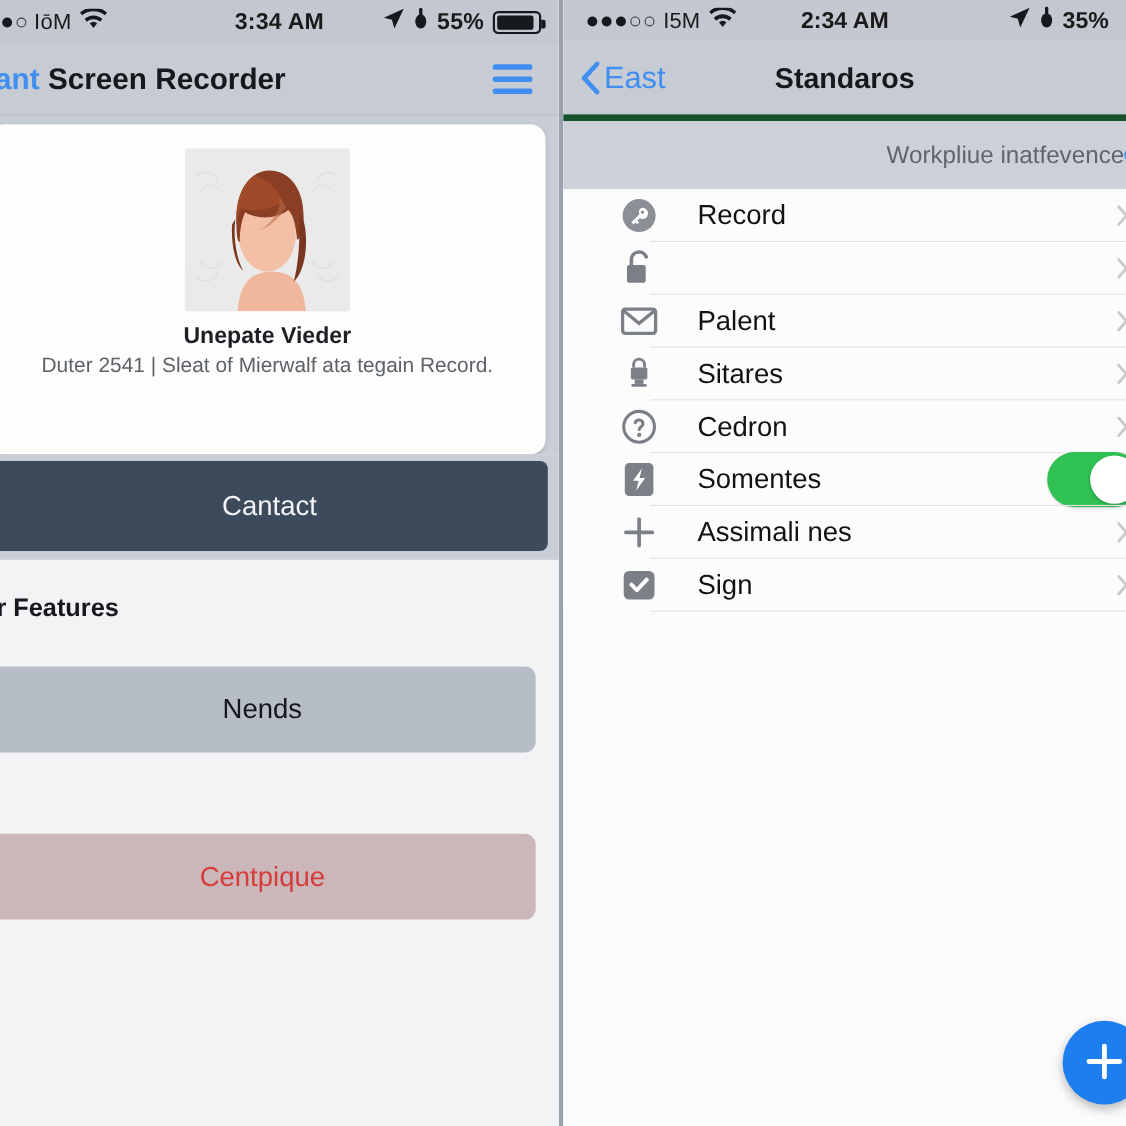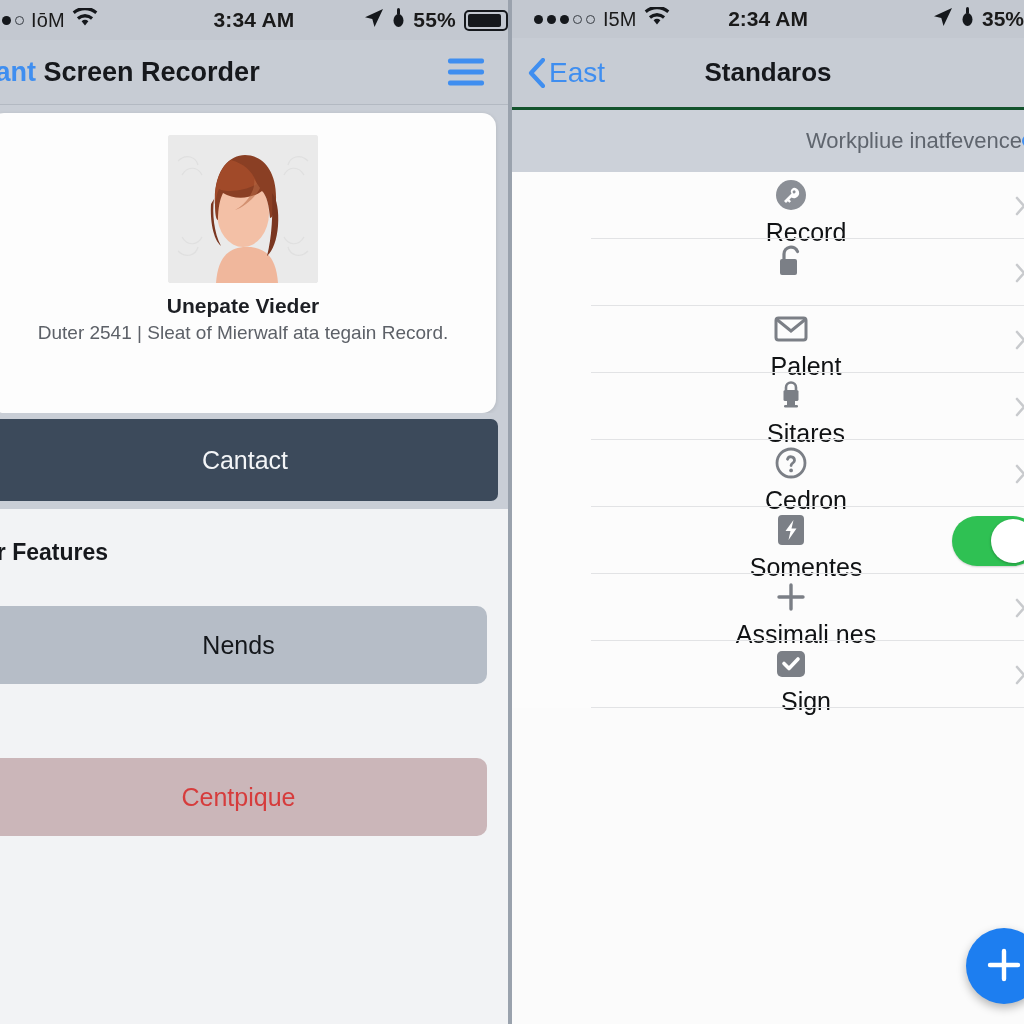--- a/index.html
+++ b/index.html
@@ -25,21 +25,21 @@
   .sb-dots{ display:flex; align-items:center; gap:4px; }
   .dot{ width:9px;height:9px;border-radius:50%;background:#15181c; }
   .dot.hollow{ background:transparent; border:1.6px solid #3a3f46; }
   .sb-carrier{ font-size:20px; font-weight:500; font-style:normal; }
   .sb-center{
     position:absolute; left:0; right:0; text-align:center;
     font-size:21px; font-weight:700;
   }
   .sb-right{
     margin-left:auto; display:flex; align-items:center; gap:8px;
-    padding-right:0; font-size:21px; font-weight:600;text-align:right;
+    padding-right:16px; font-size:21px; font-weight:600;text-align:right;
   }
   .battery{
     width:44px;height:21px;border:2.5px solid #15181c;border-radius:5px;
     position:relative; padding:2px;
   }
   .battery::after{
     content:""; position:absolute; right:-6px; top:6px;
     width:4px;height:8px;background:#15181c;border-radius:0 2px 2px 0;
   }
   .battery i{ display:block; height:100%; background:#15181c; border-radius:2px; }
@@ -124,21 +124,21 @@
   }
   .statusbar-r{
     height:38px; background:#c3c8d0;
     display:flex; align-items:center; position:relative;
     font-size:20px; font-weight:700; color:#1a1a1a;
   }
   .sb-left-r{ display:flex; align-items:center; gap:8px; padding-left:22px; }
   .navbar-right{
     height:72px; background:#c7ccd4;
     display:flex; align-items:center; position:relative;
-    border-bottom:3px solid #14532d;
+    border-bottom:6px solid #14532d;
   }
   .back-btn{
     display:flex; align-items:center; gap:4px;
     margin-left:16px; color:#3f8ef0; cursor:pointer;
   }
   .back-chevron{ width:17px;height:30px; }
   .back-label{ font-size:28px; font-weight:400; }
   .nav-title-r{
     position:absolute; left:0; right:0; text-align:center;
     font-size:26px; font-weight:700; color:#16181c; pointer-events:none;
@@ -146,21 +146,21 @@
   .list-section-head{
     height:62px; background:#ccd1d9;
     display:flex; align-items:center; justify-content:flex-end;
     padding:0 10px 0 26px;
     font-size:22px; color:#5f656e;
   }
   .lsh-dot{ width:12px;height:12px;border-radius:50%;background:#3f8ef0; margin-right:-20px;}
   .list{ background:#fcfcfc; }
   .row{
     display:flex; align-items:center; position:relative;
-    height:67px; padding-left:46px; cursor:pointer;flex-direction:column;
+    height:48px; padding-left:46px; cursor:pointer;
   }
   .row-ico{
     width:46px; display:flex; align-items:center; justify-content:center;
     flex:0 0 46px; color:#7b7f86;
   }
   .row-label{
     margin-left:30px; font-size:25px; color:#101214; font-weight:400;
     flex:1;
   }
   .row-sep{

